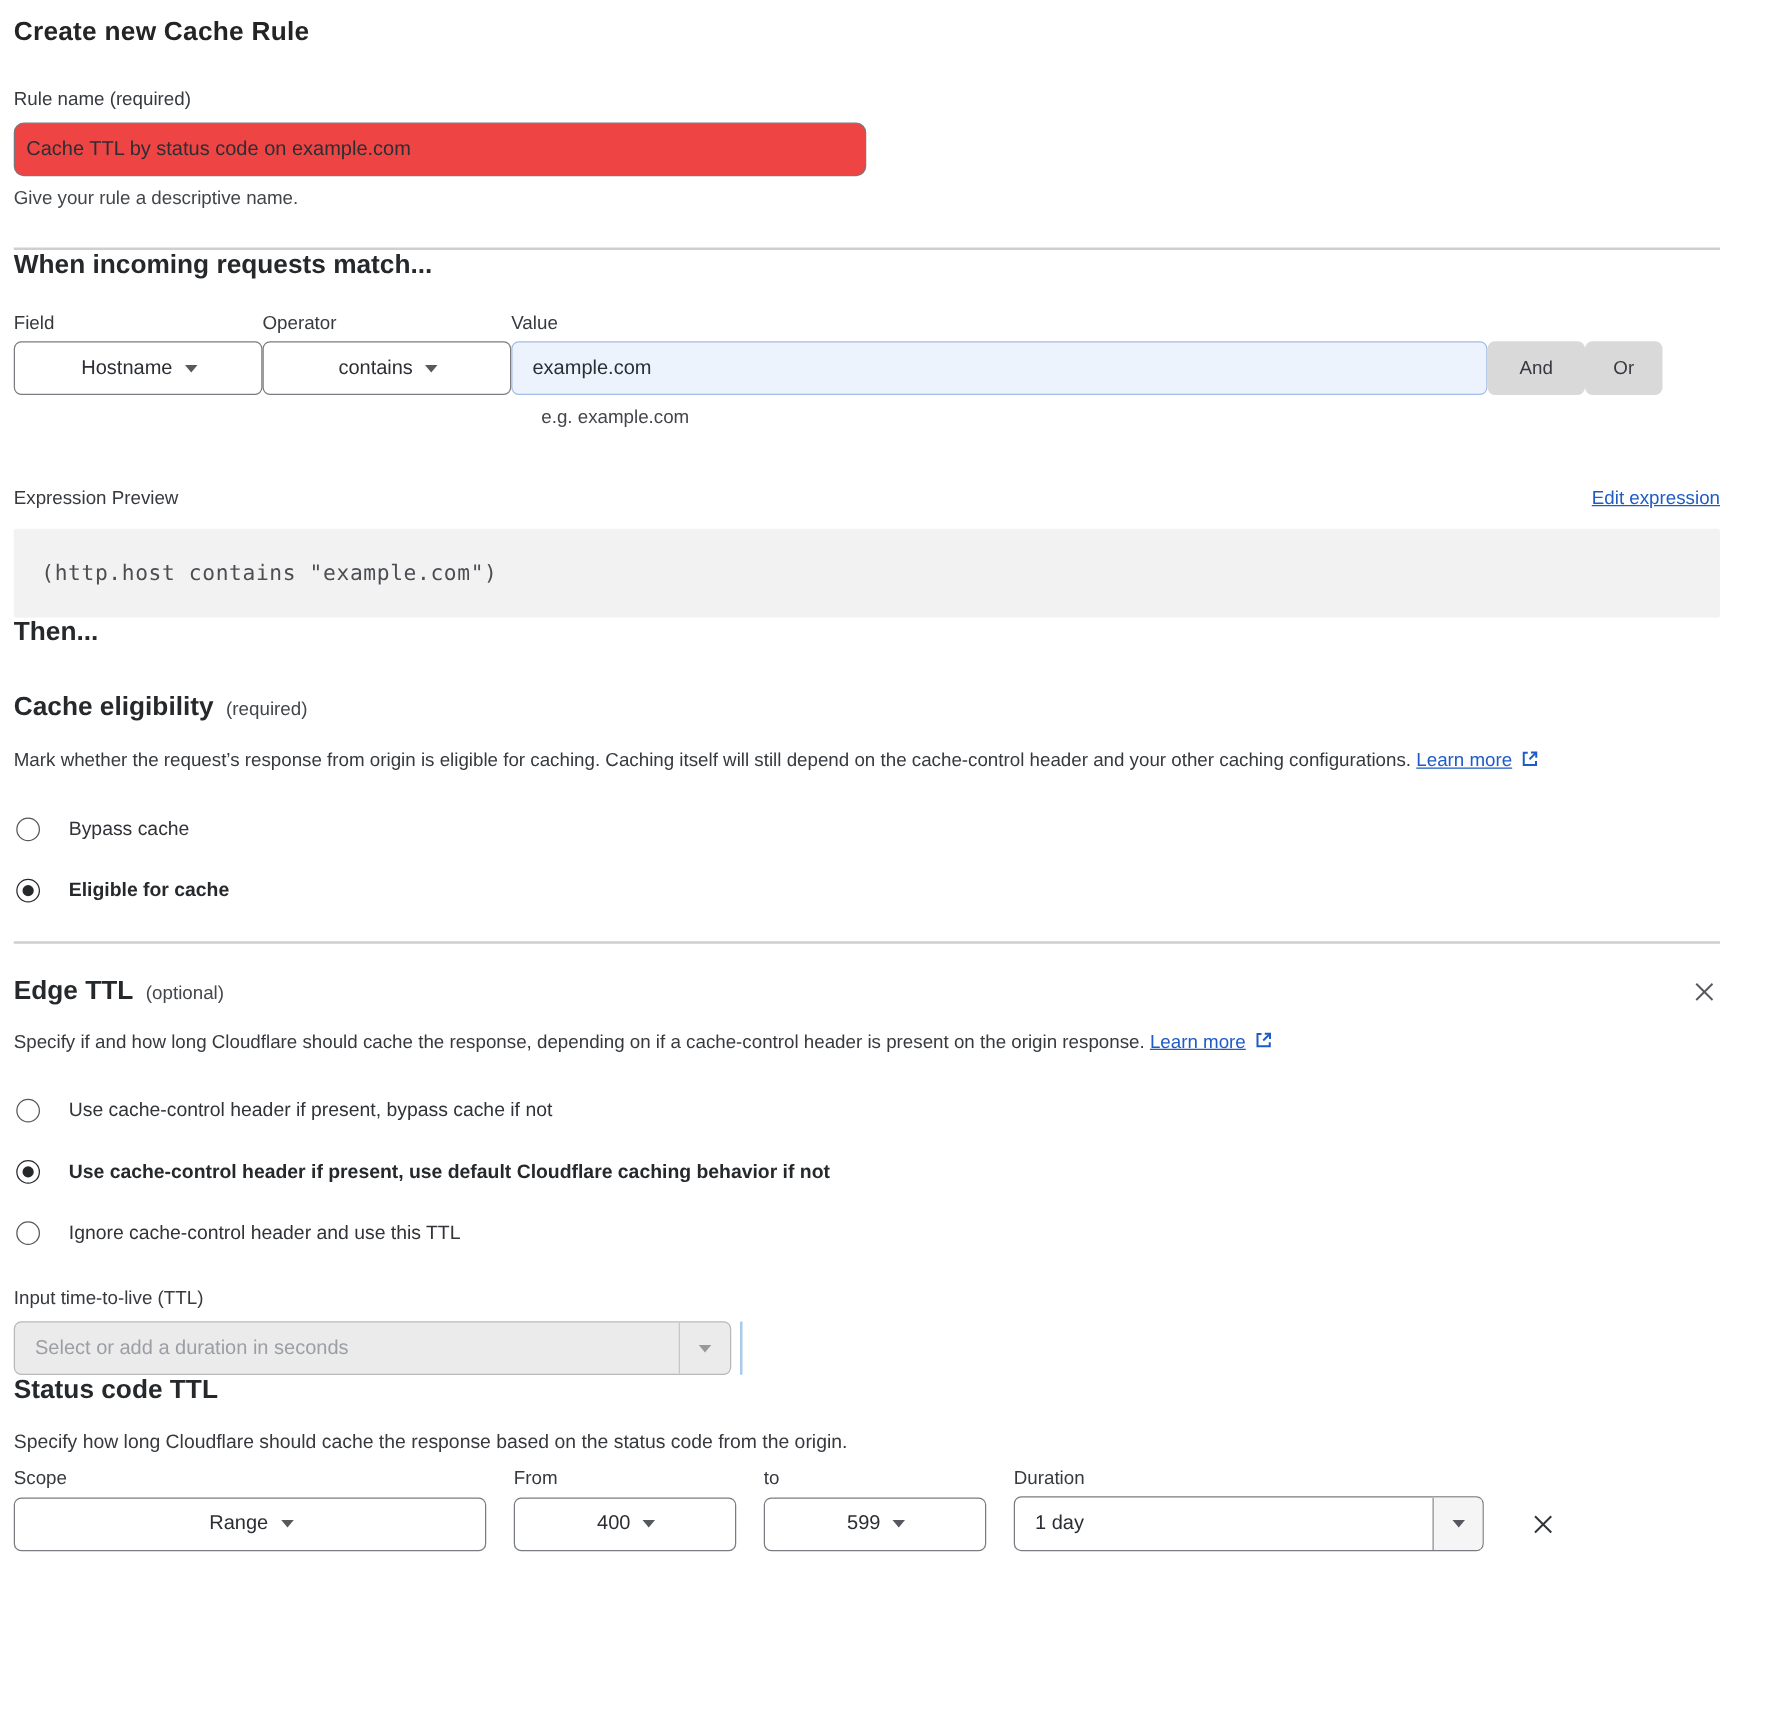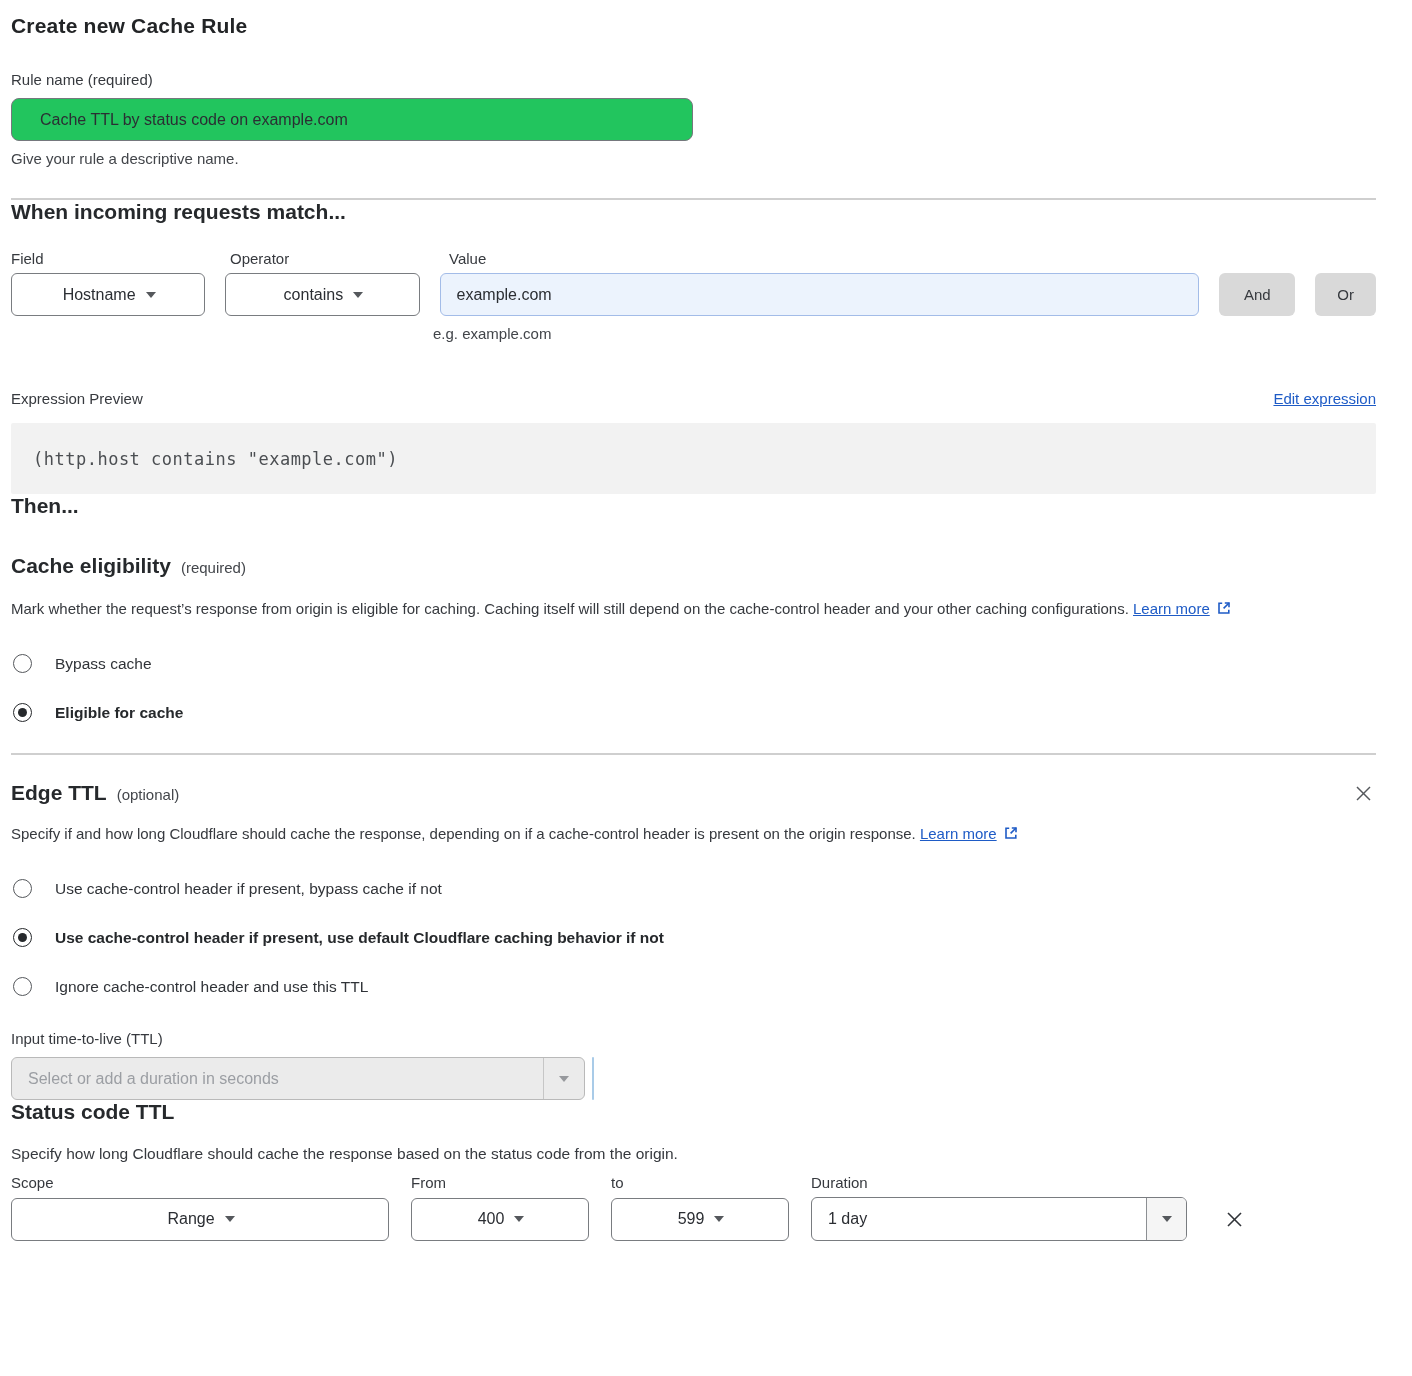--- a/index.html
+++ b/index.html
@@ -13,32 +13,32 @@
   .page { padding:14px 36px 24px 11px; }
 
   h1.page-title { font-size:21px; font-weight:bold; color:#222426; margin:0 0 0 0; letter-spacing:.2px; }
 
   .field-label { font-size:15px; color:#36393e; }
   .hint { font-size:15px; color:#42454a; }
 
   .rule-name-label { margin-top:33px; }
   .text-input {
     display:block; width:682px; height:43px; margin-top:10px;
-    border:1px solid #75787d; border-radius:8px; padding:0 28px;
-    font-size:16px; color:#2b2e33; background:#22c55e;
+    border:1px solid #75787d; border-radius:8px; padding:0 9px;
+    font-size:16px; color:#2b2e33; background:#ef4444;
     font-family:"Liberation Sans","DejaVu Sans",sans-serif; outline:none;
   }
   .rule-name-hint { margin-top:9px; }
 
   hr.divider { border:none; border-top:2px solid #cfcfcf; margin:31px 0 0 0; }
 
   h2.section-heading { font-size:21px; font-weight:bold; color:#26292c; margin:0; }
   .match-heading { margin-top:27px; }
 
-  .cols-row { display:flex; gap:20px; align-items:center; }
+  .cols-row { display:flex; gap:0; align-items:center; }
   .match-labels { margin-top:26px; }
   .match-labels .col1 { width:199px; }
   .match-labels .col2 { width:199px; }
   .match-labels .col3 { width:781px; }
   .match-inputs { margin-top:6px; }
 
   .select-box {
     height:43px; border:1px solid #797c80; border-radius:6px; background:#fff;
     display:flex; align-items:center; justify-content:center;
     padding:0 14px 0 16px; font-size:16px; color:#2b2e33; cursor:pointer;

